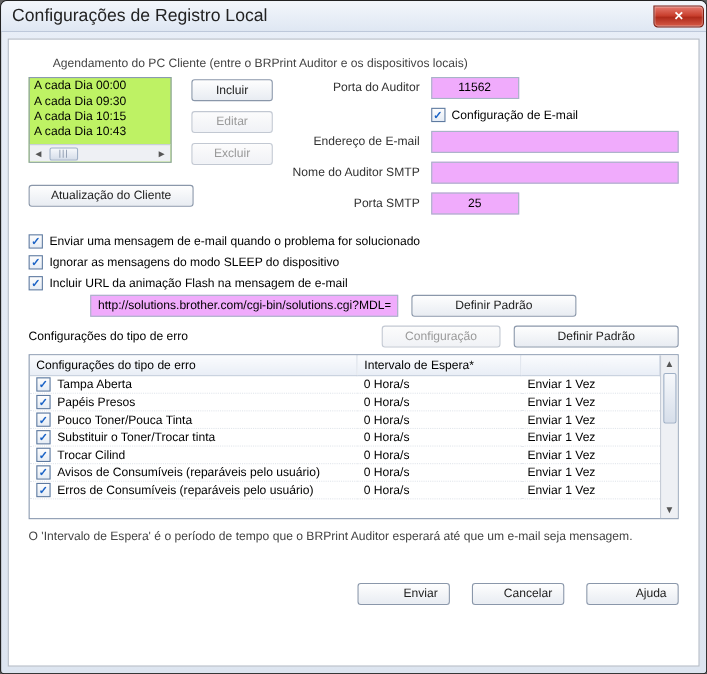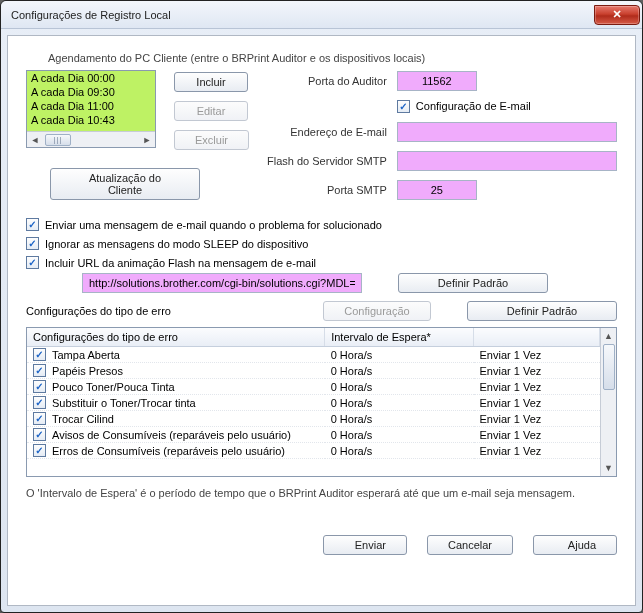--- a/index.html
+++ b/index.html
@@ -9,21 +9,21 @@
     background: linear-gradient(#e8eef7, #dde5f0);
     border: 1px solid #222; border-radius: 6px 6px 4px 4px;
     box-shadow: 0 4px 18px rgba(0,0,0,.5);
     display: flex; flex-direction: column;
   }
   .titlebar {
     height: 28px; background: linear-gradient(#f3f6fb, #dfe7f3);
     border-bottom: 1px solid #b8c4d6; border-radius: 6px 6px 0 0;
     display: flex; align-items: center; padding: 0 2px 0 10px;
   }
-  .titlebar .title { flex: 1; color: #222; font-size: 11px; }
+  .titlebar .title { flex: 1; color: #222; font-size: 16px; }
   .close-btn {
     width: 46px; height: 20px; background: linear-gradient(#e67a6f, #c9402e 45%, #b02b1b 55%, #d65a47);
     border: 1px solid #7a1b10; border-radius: 0 4px 4px 4px;
     display: flex; align-items: center; justify-content: center; color: #fff;
     font-weight: bold; font-size: 11px; cursor: default;
     box-shadow: inset 0 0 0 1px rgba(255,255,255,.25);
   }
   .client {
     flex: 1; margin: 6px; background: #fff; border: 1px solid #b0b8c4;
     padding: 16px 18px 12px 18px; display: flex; flex-direction: column;
@@ -46,26 +46,26 @@
     color: #555; font-size: 9px; cursor: default;
   }
   .hscroll .thumb {
     width: 26px; height: 12px; background: linear-gradient(#f6f8fb,#d6deea);
     border: 1px solid #9fb0c6; border-radius: 2px; margin-left: 2px;
     display:flex;align-items:center;justify-content:center;color:#7a8aa0;font-size:8px;letter-spacing:1px;
   }
   .btn {
     background: linear-gradient(#fefefe, #e8ecf2);
     border: 1px solid #8a97aa; border-radius: 3px;
-    padding: 3px 20px; min-width: 74px; text-align: center; cursor: default;
+    padding: 3px 10px; min-width: 74px; text-align: center; cursor: default;
     color: #222;
   }
   .btn.disabled { color: #9a9a9a; border-color: #c2c8d2; background: linear-gradient(#fcfcfc,#f0f2f6); }
   .btn-col { display: flex; flex-direction: column; gap: 9px; align-items: flex-start; padding-top:2px;}
-  .btn.wide { min-width: 150px; margin-left: 24px; }
+  .btn.wide { min-width: 150px; }
   .btn.med { min-width: 108px; }
   .btn.footer { min-width: 84px; }
   .fields-col { flex: 1; display: grid; grid-template-columns: auto 1fr; column-gap: 10px; row-gap: 8px; align-items: center; }
   .fields-col .flab { text-align: right; color: #333; }
   .text-input {
     border: 1px solid #a7b4c6; padding: 2px 6px; height: 20px; background: #f0abfc;
   }
   .text-input.sm { width: 80px; text-align: center; }
   .chk { display: inline-flex; align-items: center; gap: 6px; }
   .chk .box {
@@ -114,21 +114,21 @@
   <div class="client">
 
     <div class="section-lbl" style="margin-left:22px">Agendamento do PC Cliente (entre o BRPrint Auditor e os dispositivos locais)</div>
 
     <div class="top-row">
 
       <div class="schedule-col">
         <div class="listbox">
           <div class="item">A cada Dia 00:00</div>
           <div class="item">A cada Dia 09:30</div>
-          <div class="item">A cada Dia 11:00</div>
+          <div class="item">A cada Dia 10:15</div>
           <div class="item">A cada Dia 10:43</div>
           <div class="hscroll">
             <div class="arrow">◄</div>
             <div class="thumb">|||</div>
             <div style="flex:1"></div>
             <div class="arrow">►</div>
           </div>
         </div>
         <div style="height:20px"></div>
         <div class="btn wide">Atualização do Cliente</div>
@@ -146,21 +146,21 @@
 
         <div></div>
         <div class="chk">
           <span class="box">✓</span>
           <span>Configuração de E-mail</span>
         </div>
 
         <div class="flab">Endereço de E-mail</div>
         <div><input class="text-input" style="width: 100%;" value=""></div>
 
-        <div class="flab">Flash do Servidor SMTP</div>
+        <div class="flab">Nome do Auditor SMTP</div>
         <div><input class="text-input" style="width: 100%;" value=""></div>
 
         <div class="flab">Porta SMTP</div>
         <div><input class="text-input sm" value="25" style=""></div>
       </div>
     </div>
 
     <div class="opts">
       <div class="chk">
         <span class="box">✓</span>

